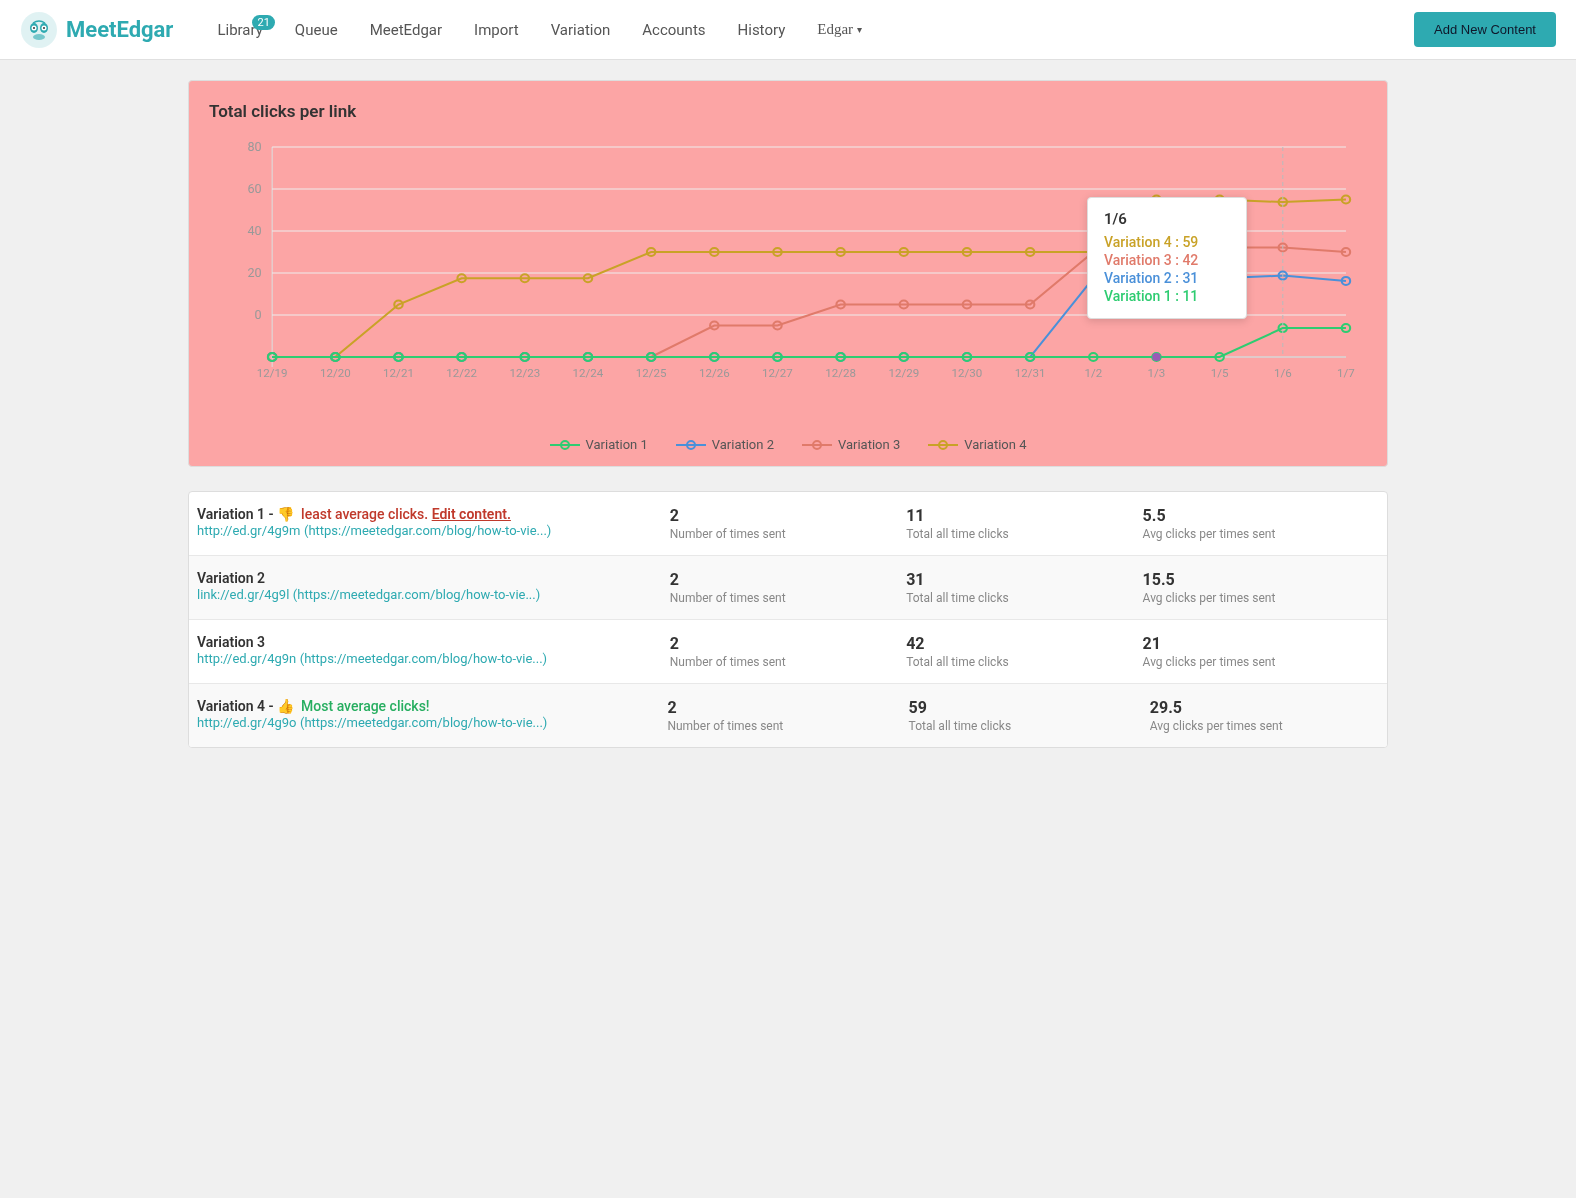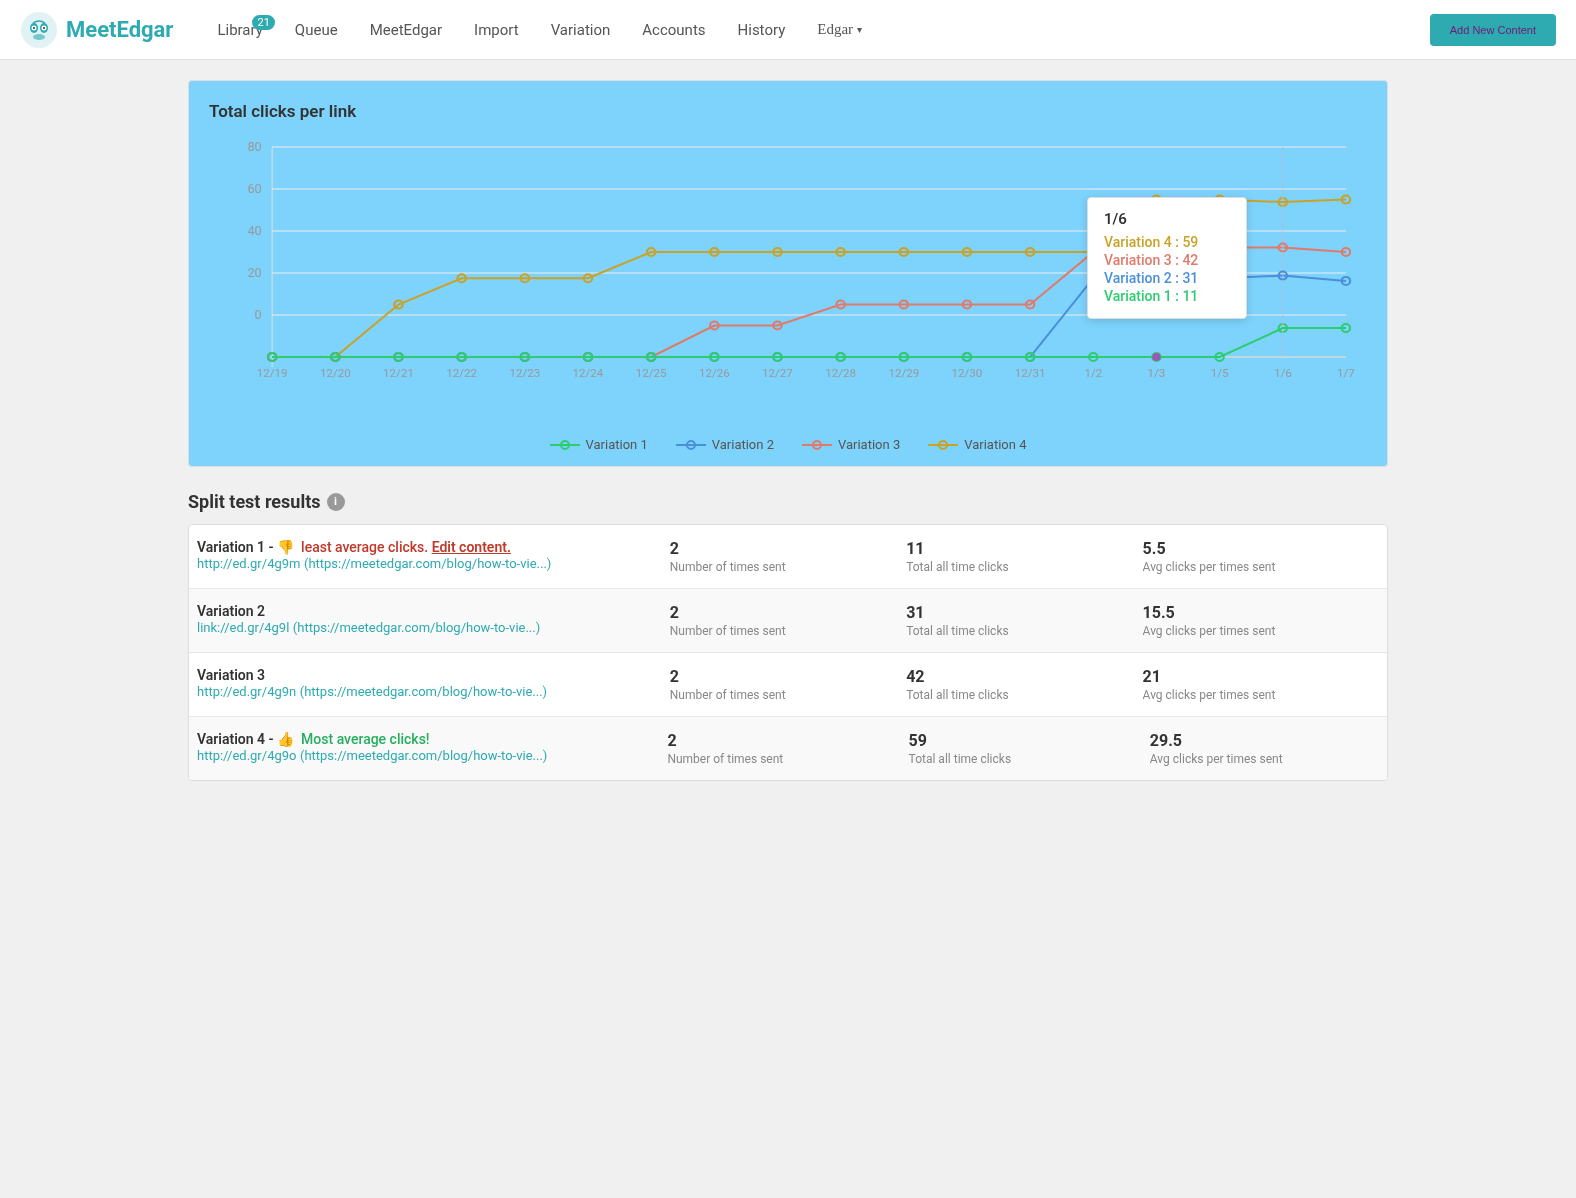--- a/index.html
+++ b/index.html
@@ -7,27 +7,27 @@
 
     
     .header { background: #fff; border-bottom: 1px solid #e0e0e0; padding: 0 20px; display: flex; align-items: center; height: 60px; }
     .logo { display: flex; align-items: center; margin-right: 30px; }
     .logo-text { font-size: 22px; font-weight: bold; color: #2eaab1; margin-left: 8px; }
     .logo-icon { width: 38px; height: 38px; }
     .nav { display: flex; align-items: center; gap: 4px; flex: 1; }
     .nav-item { padding: 8px 14px; color: #555; text-decoration: none; font-size: 15px; cursor: pointer; position: relative; text-align: center; }
     .nav-badge { background: #2eaab1; color: #fff; border-radius: 10px; font-size: 11px; padding: 1px 5px; position: absolute; top: 2px; right: 2px; }
     .nav-edgar { display: flex; align-items: center; gap: 4px; font-family: Liberation Serif, serif; }
-    .add-btn { background: #2eaab1; color: #701a75; border: none; border-radius: 4px; padding: 10px 20px; font-size: 11px; cursor: pointer; margin-left: 10px; white-space: nowrap; font-weight: 500; }
+    .add-btn { background: #2eaab1; color: #0f172a; border: none; border-radius: 4px; padding: 10px 20px; font-size: 13px; cursor: pointer; margin-left: 10px; white-space: nowrap; font-weight: 500; }
 
     
     .main { padding: 20px; max-width: 1240px; margin: 0 auto; }
 
     
-    .chart-card { background: #7dd3fc; border: 1px solid #ddd; border-radius: 4px; padding: 20px 20px 10px 20px; margin-bottom: 24px; position: relative; }
+    .chart-card { background: #fca5a5; border: 1px solid #ddd; border-radius: 4px; padding: 20px 20px 10px 20px; margin-bottom: 24px; position: relative; }
     .chart-title { font-size: 17px; font-weight: 600; color: #333; margin-bottom: 16px; }
 
     .chart-area { position: relative; height: 280px; }
     svg.line-chart { width: 100%; height: 100%; }
 
     
     .tooltip-box { position: absolute; background: #fff; border: 1px solid #ddd; border-radius: 4px; padding: 12px 16px; top: 60px; right: 120px; box-shadow: 0 2px 8px rgba(0,0,0,0.15); min-width: 160px; z-index: 10; }
     .tooltip-date { font-size: 15px; font-weight: 600; color: #333; margin-bottom: 6px; }
     .tooltip-row { font-size: 14px; margin: 2px 0; font-weight: 500; }
 
@@ -269,24 +269,20 @@
       <div class="legend-item">
         <svg width="30" height="12">
           <line x1="0" y1="6" x2="30" y2="6" stroke="#c9a227" stroke-width="2"></line>
           <circle cx="15" cy="6" r="4" fill="none" stroke="#c9a227" stroke-width="2"></circle>
         </svg>
         <span>Variation 4</span>
       </div>
     </div>
   </div>
 
-  <div class="section-title">
-    <span>Split test results</span>
-    <span class="info-icon">i</span>
-  </div>
 
   <div class="results-table">
 
     <div class="result-row">
       <div>
         <div class="var-name">
           <span>Variation 1</span>
           <span> - </span>
           <span class="thumbs-down">👎</span>
           <span class="var-badge-least">least average clicks.</span>

